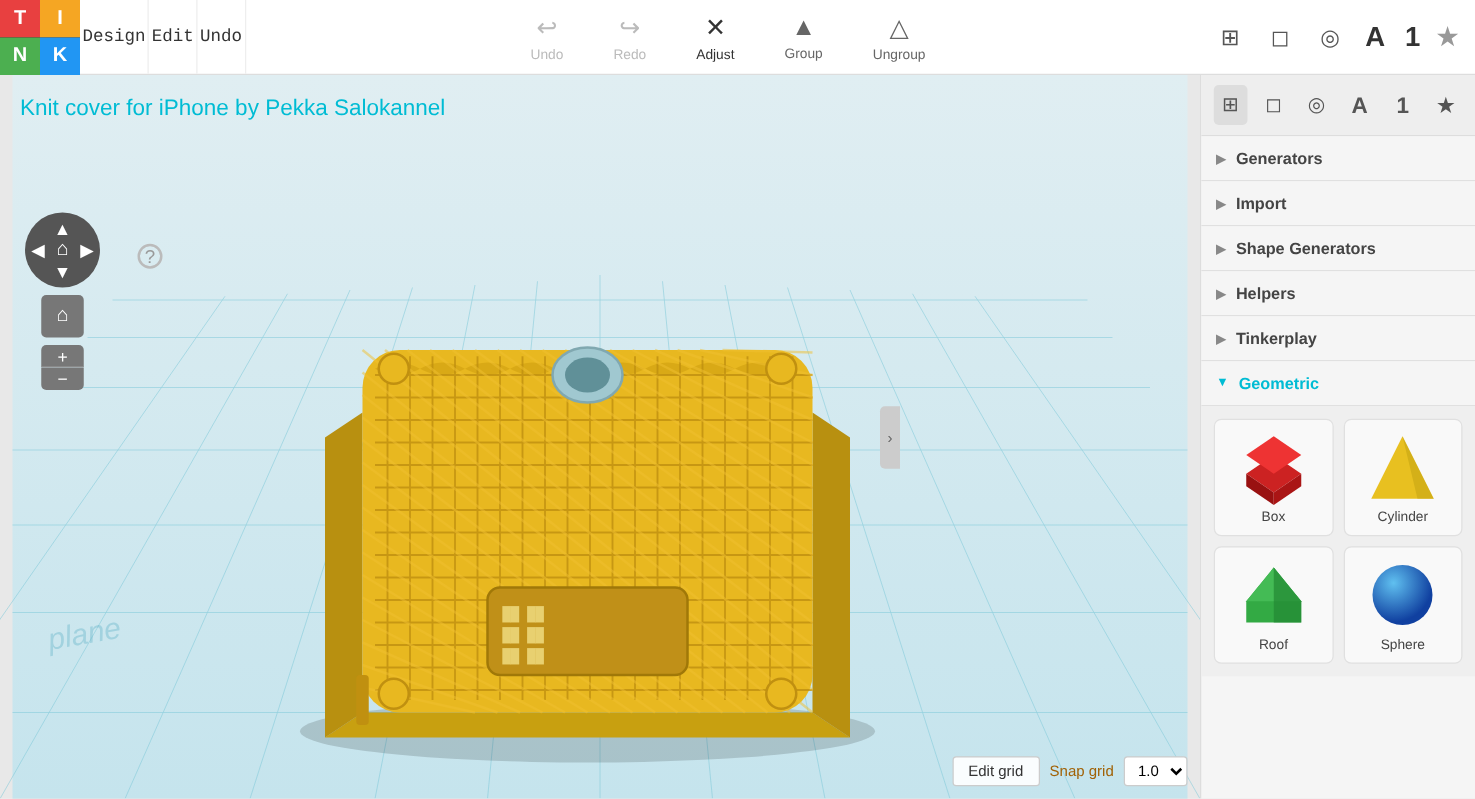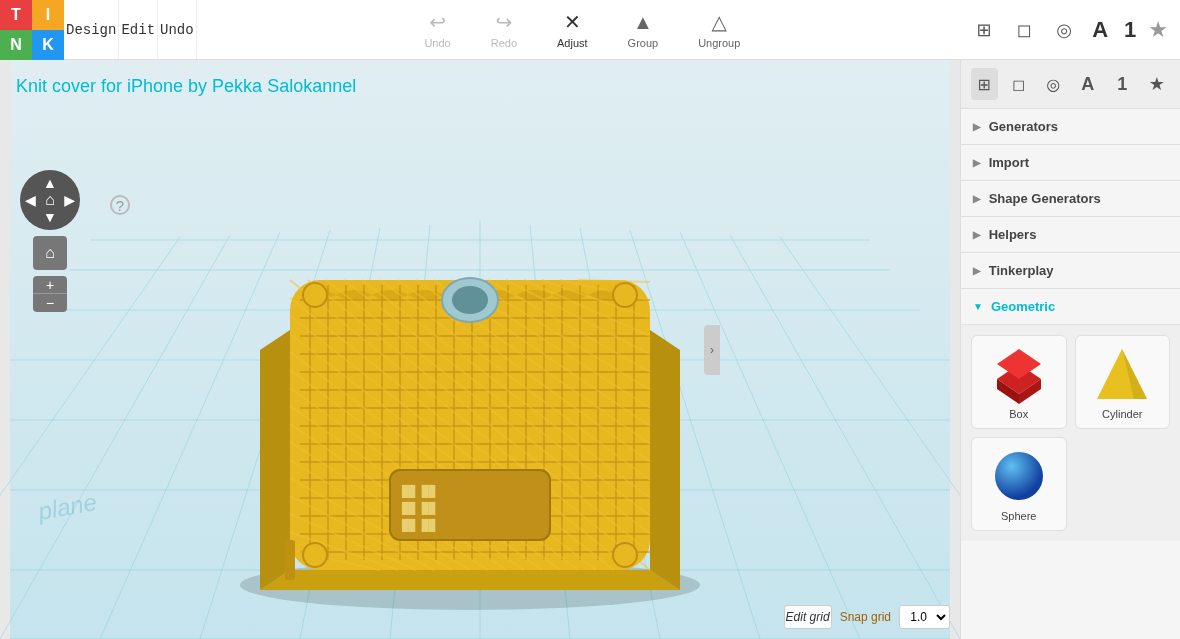--- a/index.html
+++ b/index.html
@@ -81,26 +81,25 @@
       bottom: 10px;
       right: 10px;
       display: flex;
       align-items: center;
       gap: 8px;
       z-index: 10;
     }
     #edit-grid-btn {
       background: rgba(255,255,255,0.9);
       border: 1px solid #ccc;
-      padding: 4px 1px;
+      padding: 4px 12px;
       font-size: 12px;
       cursor: pointer;
       border-radius: 3px;
       color: #333;
-      font-style: italic;
     }
     #snap-grid-label { font-size: 12px; color: #a16207; }
     #snap-grid-select {
       background: white;
       border: 1px solid #ccc;
       padding: 3px 6px;
       font-size: 12px;
       border-radius: 3px;
       cursor: pointer;
       text-align: right;
@@ -484,20 +483,30 @@
         <div class="shape-item">
           <div class="shape-3d">
             <svg width="60" height="60" viewBox="0 0 60 60">
               <polygon points="30,5 55,55 5,55" fill="#e8c020"></polygon>
               <polygon points="30,5 55,55 42,55" fill="#c0a010" opacity="0.5"></polygon>
             </svg>
           </div>
           <span class="shape-label">Cylinder</span>
         </div>
 
+        <div class="shape-item">
+          <div class="shape-3d">
+            <svg width="60" height="60" viewBox="0 0 60 60">
+              <polygon points="30,8 52,35 52,52 8,52 8,35" fill="#33aa44"></polygon>
+              <polygon points="30,8 52,35 8,35" fill="#44bb55"></polygon>
+              <polygon points="30,8 52,35 52,52 30,52" fill="#228833" opacity="0.7"></polygon>
+            </svg>
+          </div>
+          <span class="shape-label">Roof</span>
+        </div>
 
 
         <div class="shape-item">
           <div class="shape-3d">
             <svg width="60" height="60" viewBox="0 0 60 60">
               <defs>
                 <radialGradient id="sphereGrad" cx="35%" cy="30%" r="65%">
                   <stop offset="0%" stop-color="#60c0f0"></stop>
                   <stop offset="100%" stop-color="#1040a0"></stop>
                 </radialGradient>

